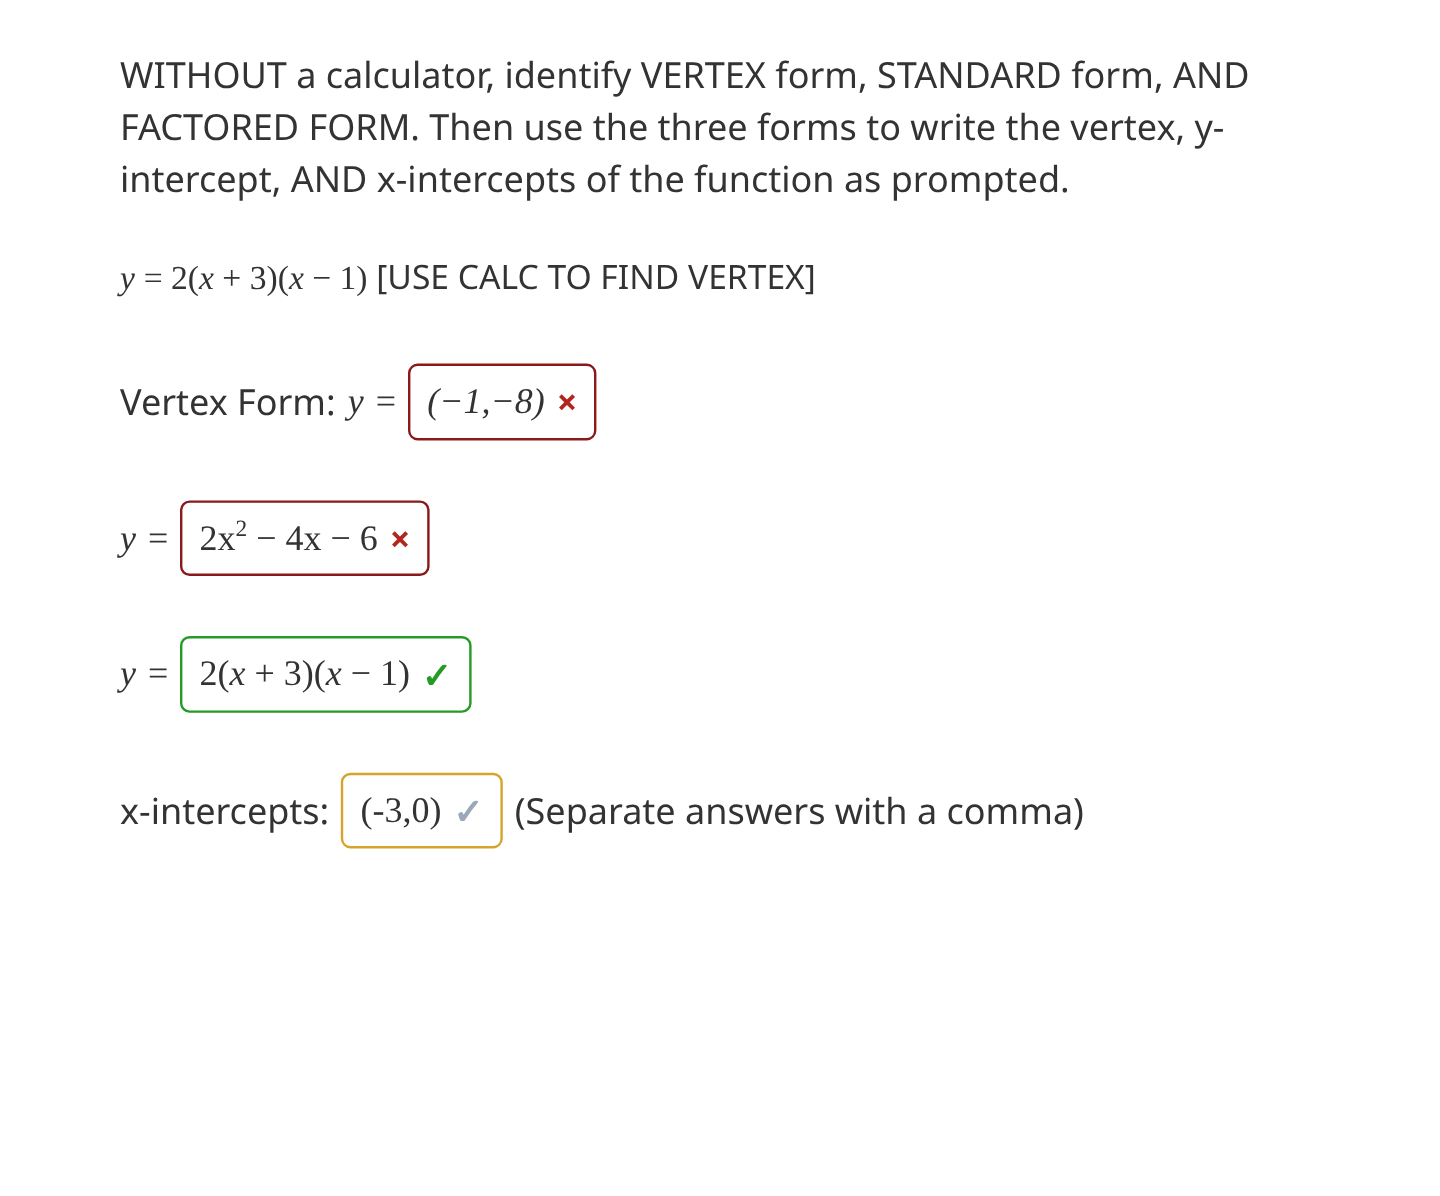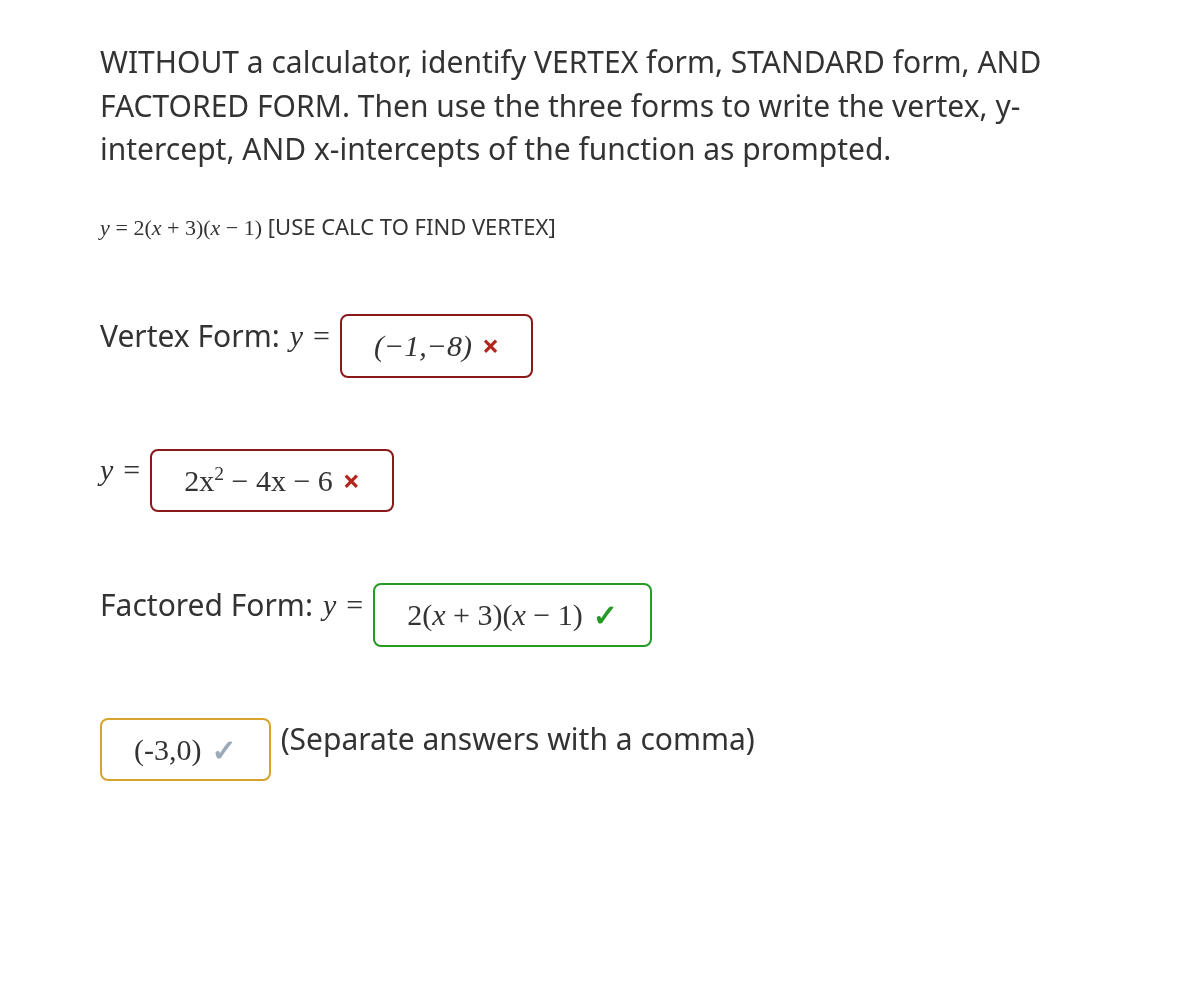--- a/index.html
+++ b/index.html
@@ -9,21 +9,21 @@
     font-size: 30px;
     color: #333;
     background: #fff;
     line-height: 1.45;
   }
   .instructions {
     margin-bottom: 40px;
   }
   .equation-line {
     margin-bottom: 50px;
-    font-size: 22px;
+    font-size: 28px;
   }
   .row {
     margin-bottom: 50px;
     display: flex;
     align-items: center;
     flex-wrap: wrap;
     gap: 10px;
     text-align: right;
   }
   .math {
@@ -37,23 +37,22 @@
     font-size: 0.65em;
     vertical-align: super;
     font-style: normal;
   }
   .answer-box {
     display: inline-flex;
     align-items: center;
     gap: 10px;
     border: 2px solid;
     border-radius: 8px;
-    padding: 8px 32px;
+    padding: 8px 14px;
     font-family: "Times New Roman", "Cambria Math", serif;
-    margin-top: 21px;
   }
   .answer-box.incorrect { border-color: #8a1a1a; }
   .answer-box.correct   { border-color: #259a25; }
   .answer-box.partial   { border-color: #d6a42d; }
   .mark-x {
     color: #b3261e;
     font-weight: bold;
     font-style: normal;
     font-family: system-ui, sans-serif;
   }
@@ -101,28 +100,28 @@
     <span class="eq-op"> =</span>
   <span class="answer-box incorrect">
     <span class="math">
       <span class="upright">2x</span><span class="exp">2</span><span class="upright"> − 4x − 6</span>
     </span>
     <span class="mark-x">×</span>
   </span>
 </div>
 
 <div class="row">
-  <span class="label">Factored Form: </span>
   <span class="math">y</span>
     <span class="eq-op"> =</span>
   <span class="answer-box correct">
     <span class="math"><span class="upright">2(</span>x <span class="upright">+ 3)(</span>x <span class="upright">− 1)</span></span>
     <span class="mark-check">✓</span>
   </span>
 </div>
 
 <div class="row" style="margin-bottom:10px;">
+  <span class="label">x-intercepts: </span>
   <span class="answer-box partial">
     <span style="font-family: Liberation Serif, serif;">(-3,0)</span>
     <span class="mark-check partial">✓</span>
   </span>
   <span class="label">(Separate answers with a comma)</span>
 </div>
 
 </body></html>

